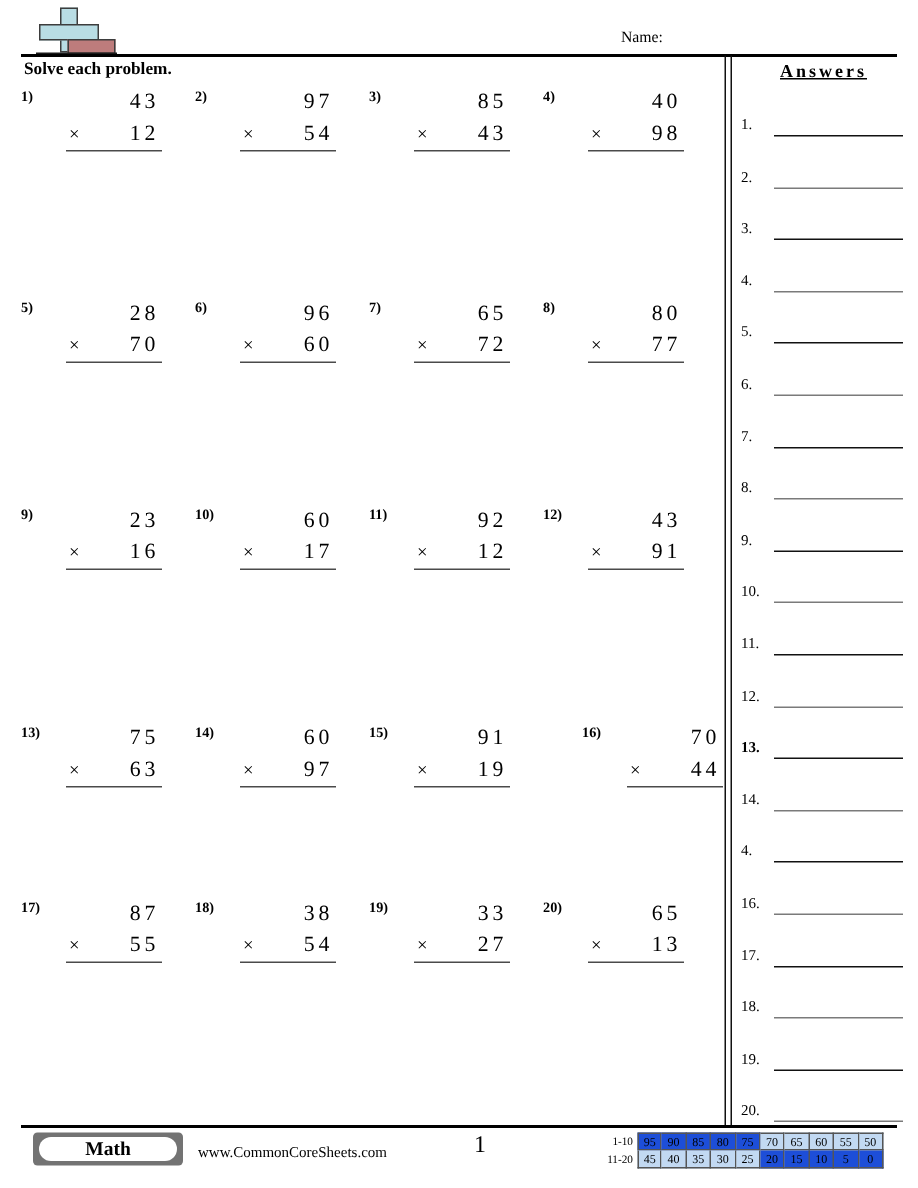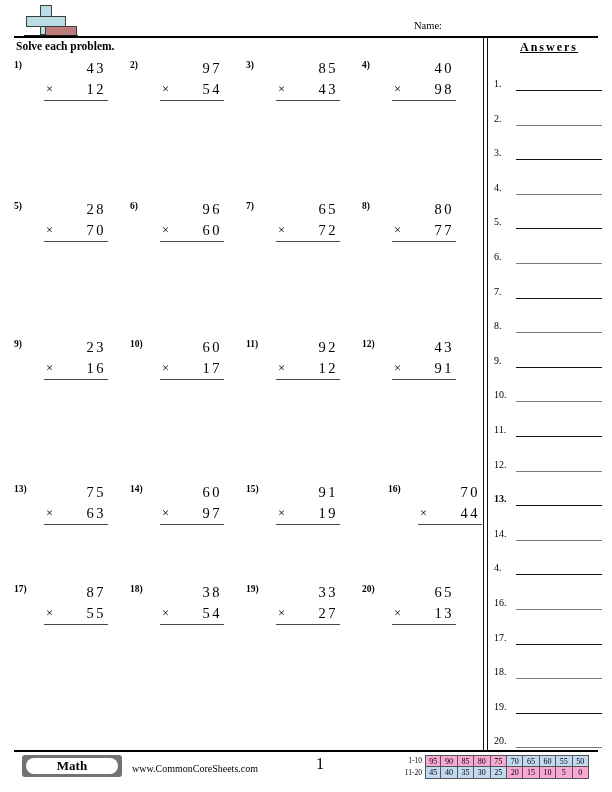--- a/index.html
+++ b/index.html
@@ -300,21 +300,21 @@
     display: inline-block;
     width: 16.4px;
     height: 12px;
     line-height: 12px;
     text-align: center;
     font-size: 8px;
     vertical-align: top;
     border: 1px solid #555;
     border-left: none;
     box-sizing: border-box;
-    background: #f9a8d4;
+    background: #1d4ed8;
   }
   .scale-cell.first { border-left: 1px solid #555; }
   .scale-cell.hi { background: #c2d9f2; }
   .scale-row.r2 .scale-cell { border-top: none; }
 </style>
 </head>
 <body>
 
 <div class="header">
   <div class="logo">
@@ -496,21 +496,21 @@
         <div class="prob-num">16)</div>
         <div class="prob-stack">
           <div class="prob-top">70</div>
           <div class="prob-bottom">
             <span class="prob-op">×</span>
             <div class="prob-val">44</div>
           </div>
         </div>
       </div>
     </div>
-    <div class="prow" style="top: 524px; text-decoration: underline;">
+    <div class="prow" style="top: 541px; text-decoration: underline;">
       <div class="prob" style="left: 0px;">
         <div class="prob-num">17)</div>
         <div class="prob-stack">
           <div class="prob-top">87</div>
           <div class="prob-bottom">
             <span class="prob-op">×</span>
             <div class="prob-val">55</div>
           </div>
         </div>
       </div>

